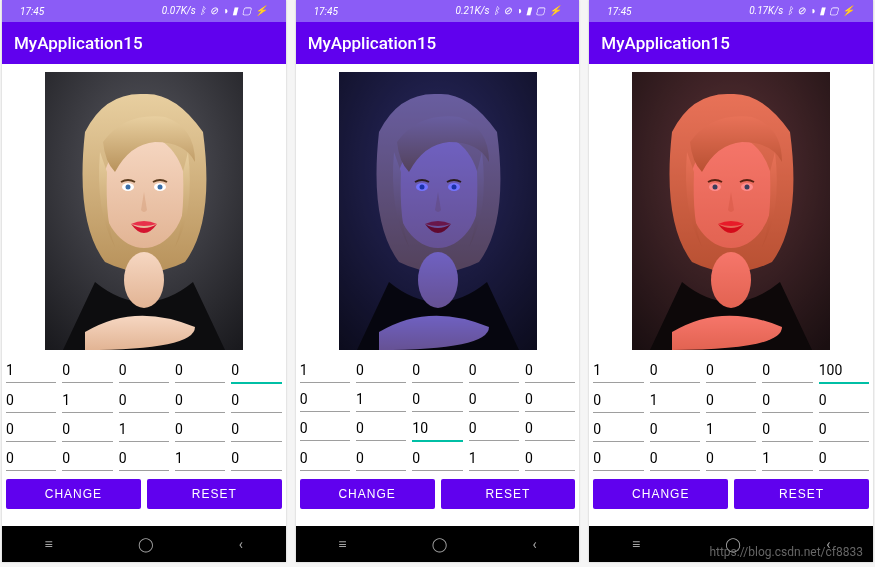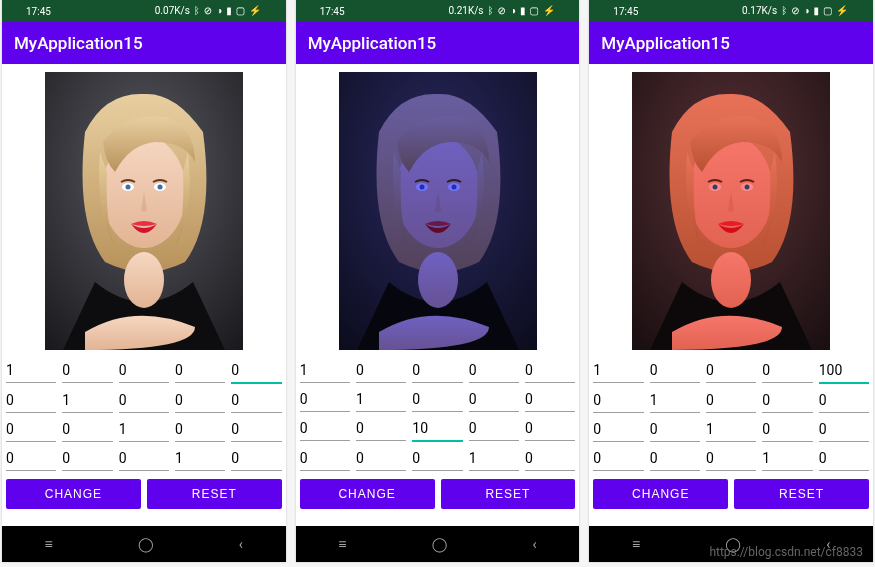--- a/index.html
+++ b/index.html
@@ -21,27 +21,28 @@
     height: 562px;
     background: #ffffff;
     display: flex;
     flex-direction: column;
     position: relative;
     box-shadow: 0 0 2px rgba(0,0,0,0.2);
   }
   
   .statusbar {
     height: 22px;
-    background: #14532d;
+    background: #8b5cf6;
     color: #fff;
     display: flex;
     align-items: center;
     justify-content: space-between;
-    padding: 0 24px;
+    padding: 0 18px;
     font-size: 10px;
+    font-style: italic;
   }
   .statusbar .right {
     display: flex;
     align-items: flex-end;
     gap: 4px;
     font-size: 10px;
   }
   .statusbar .right span { line-height: 1; }
   
   .appbar {

